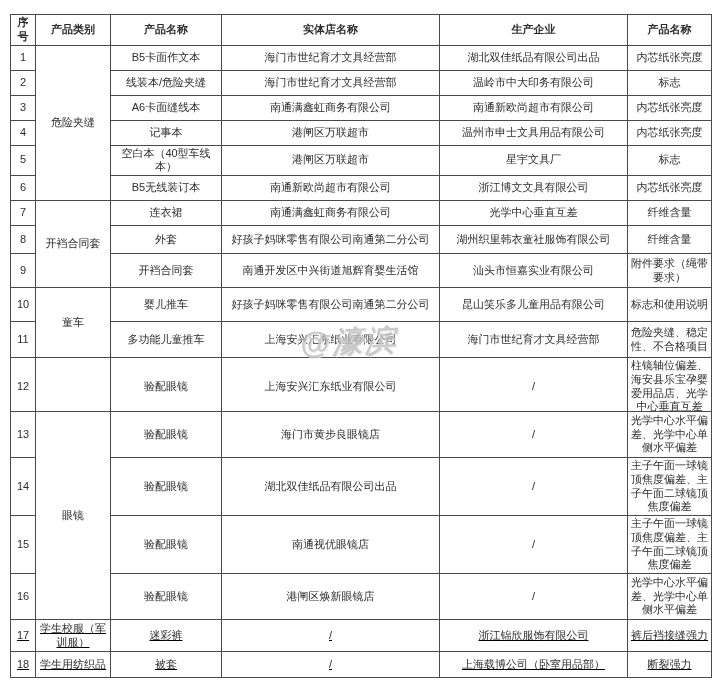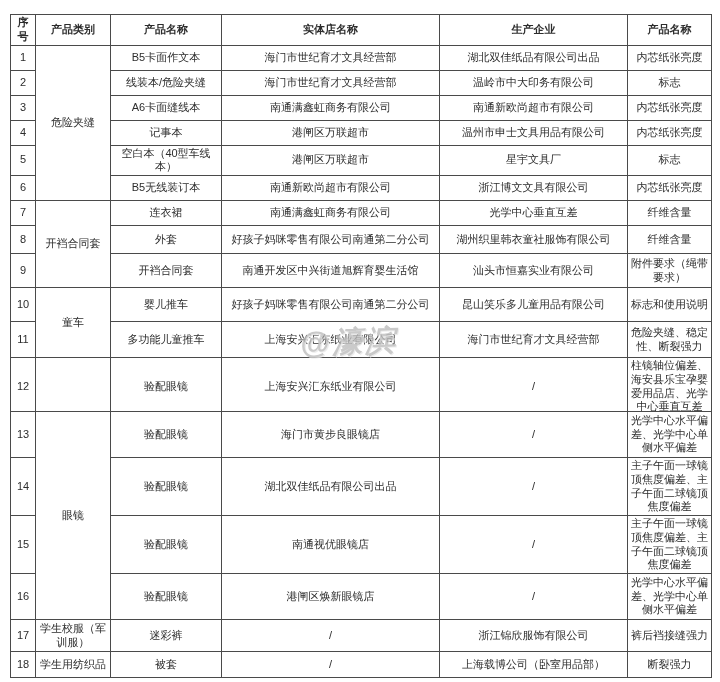--- a/index.html
+++ b/index.html
@@ -19,22 +19,22 @@
     text-align:center;vertical-align:middle;
     padding:1px 2px;word-break:break-all;
   }
   th{font-weight:bold;}
   col.c-no{width:25px;}
   col.c-cat{width:75px;}
   col.c-name{width:111px;}
   col.c-store{width:218px;}
   col.c-prod{width:188px;}
   col.c-def{width:84px;}
-  tr.h25{height:25px;} tr.h26{height:26px;} tr.h28{height:28px;}
-  tr.h32{height:32px;} tr.h34{height:34px;} tr.h36{height:36px;}
+  tr.h25{height:25px;} tr.h26{height:26px;text-decoration:underline;} tr.h28{height:28px;}
+  tr.h32{height:32px;text-decoration:underline;} tr.h34{height:34px;} tr.h36{height:36px;}
   tr.h46{height:46px;} tr.h54{height:54px;} tr.h58{height:58px;}
   .watermark{
     position:absolute;left:300px;top:322px;
     font-size:30px;font-style:italic;font-weight:bold;
     letter-spacing:3px;color:#bdbdbd;opacity:.8;
     transform:rotate(-2deg);
     text-shadow:1px 1px 0 #e8e8e8;
     pointer-events:none;white-space:nowrap;
   }
 </style>
@@ -130,21 +130,21 @@
     <td>婴儿推车</td>
     <td>好孩子妈咪零售有限公司南通第二分公司</td>
     <td>昆山笑乐多儿童用品有限公司</td>
     <td>标志和使用说明</td>
   </tr>
   <tr class="h36">
     <td>11</td>
     <td>多功能儿童推车</td>
     <td>上海安兴汇东纸业有限公司</td>
     <td>海门市世纪育才文具经营部</td>
-    <td>危险夹缝、稳定性、断裂强力</td>
+    <td>危险夹缝、稳定性、不合格项目</td>
   </tr>
   <tr class="h54">
     <td>12</td>
     <td></td>
     <td>验配眼镜</td>
     <td>上海安兴汇东纸业有限公司</td>
     <td>/</td>
     <td>柱镜轴位偏差、海安县乐宝孕婴爱用品店、光学中心垂直互差</td>
   </tr>
 </tbody>

